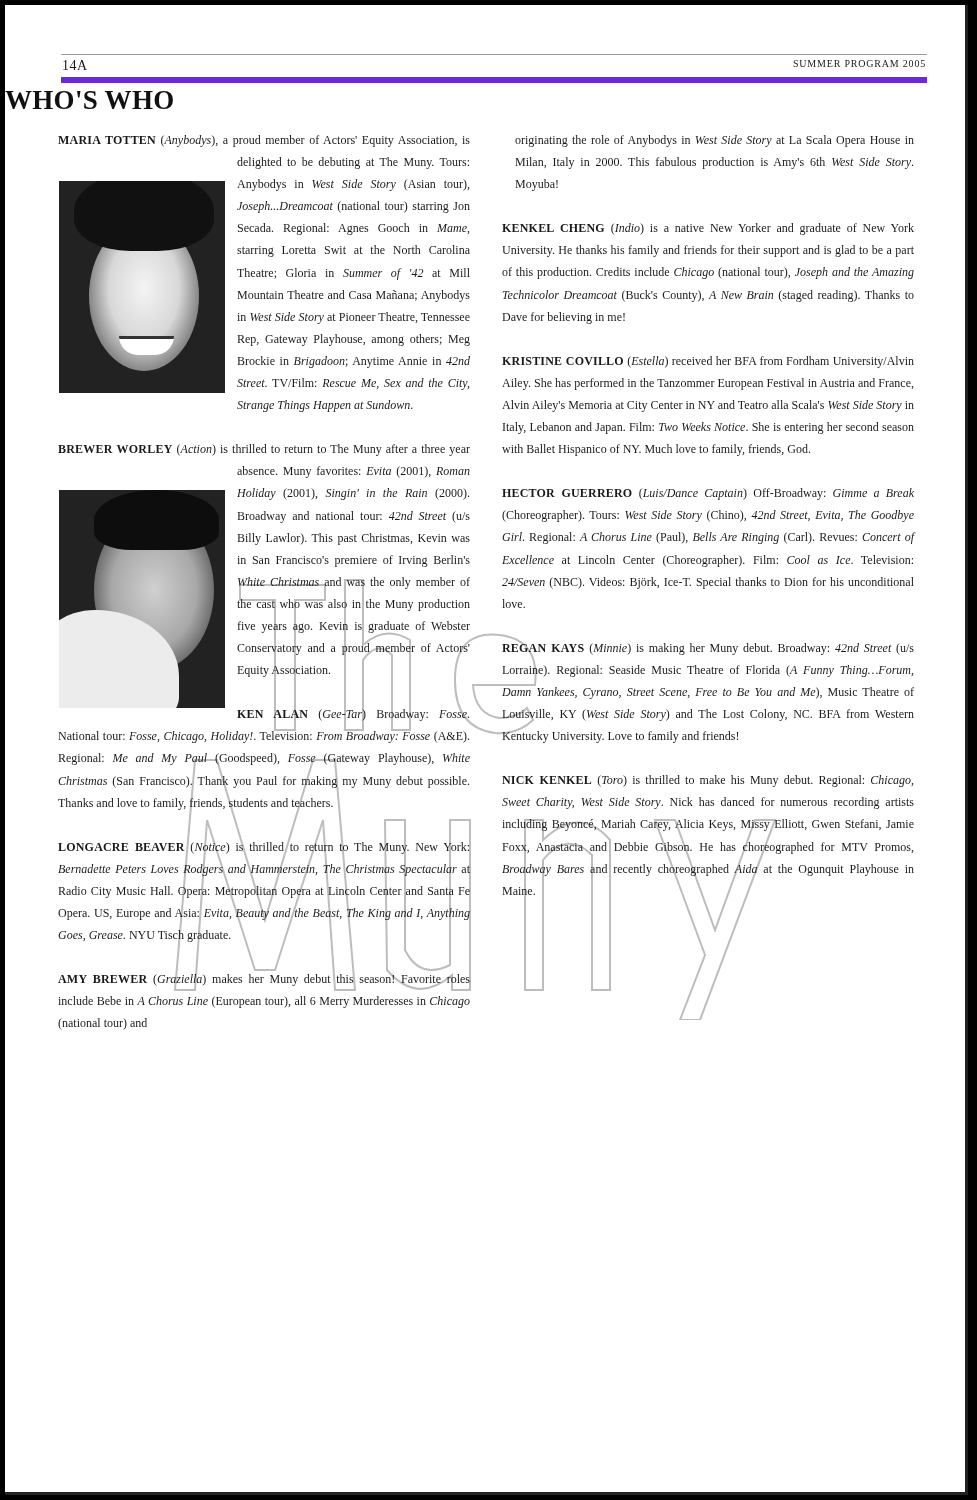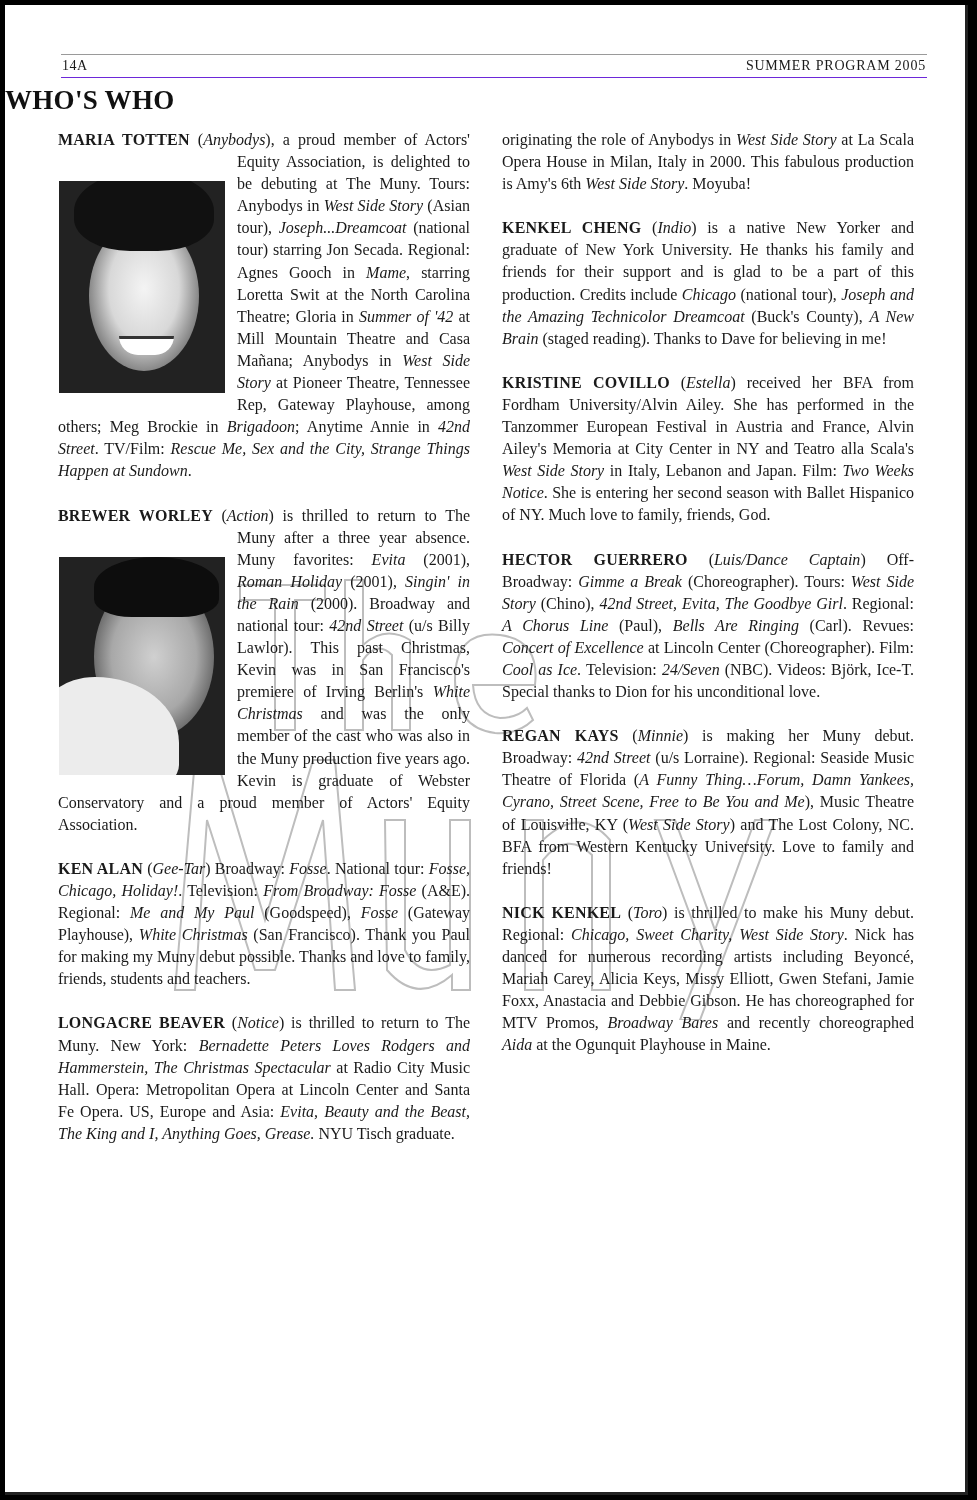--- a/index.html
+++ b/index.html
@@ -1,39 +1,39 @@
 <!DOCTYPE html>
 <html><head>
 <meta charset="utf-8">
 <style>
   html, body { margin:0; padding:0; }
   body { width:977px; height:1500px; background:#000; position:relative; overflow:hidden;
          font-family:"Liberation Serif","DejaVu Serif",serif; color:#1a1a1a; }
   .page { position:absolute; left:5px; top:5px; width:960px; height:1487px; background:#fff;
           border-right:3px solid #222; border-bottom:3px solid #222; overflow:hidden; }
   .header { position:absolute; left:56px; top:49px; width:866px; height:22px;
-            border-top:1px solid #9a9a9a; border-bottom:1px solid #6d28d9; }
+            border-top:1px solid #9a9a9a; border-bottom:6px solid #6d28d9; }
   .header .folio { position:absolute; left:1px; top:3px; font-size:14px; letter-spacing:0.5px; }
-  .header .prog { position:absolute; right:1px; top:3px; font-size:14px; letter-spacing:0.8px; }
+  .header .prog { position:absolute; right:1px; top:3px; font-size:10px; letter-spacing:0.8px; }
   .title { position:absolute; left:0; width:960px; top:80px; 
            font-size:27px; font-weight:bold; letter-spacing:0.3px; color:#111; }
   .watermark { position:absolute; left:150px; top:555px; width:800px; height:460px;
                pointer-events:none; }
-  .col { position:absolute; top:124px; width:412px; font-size:16px; line-height:22.1px;
+  .col { position:absolute; top:124px; width:412px; font-size:12px; line-height:22.1px;
          text-align:justify; }
   .col.left { left:53px; }
   .col.right { left:497px; }
   .bio { margin:0 0 22px 0; position:relative; }
   .bio .name { font-weight:bold; letter-spacing:0.2px; }
   .bio i { font-style:italic; }
   .photo { float:left; margin:8px 12px 2px 1px; background:#222; position:relative; overflow:hidden; }
   .photo.maria { width:166px; height:212px; }
   .photo.kevin { width:166px; height:218px; }
   .face { position:absolute; border-radius:50%; }
-  .cont { margin:0 0 22px 0; }
+  .cont { margin:0 0 22px 13px; }
 </style>
 </head>
 <body>
 
 <div class="page">
 
   <div class="header">
     <span class="folio">14A</span>
     <span class="prog">SUMMER PROGRAM 2005</span>
   </div>
@@ -75,20 +75,24 @@
     <div class="bio">
       <span class="name">KEN ALAN</span>
       (<i>Gee-Tar</i>)<span> Broadway: <i>Fosse</i>. National tour: <i>Fosse, Chicago, Holiday!</i>. Television: <i>From Broadway: Fosse</i> (A&amp;E). Regional: <i>Me and My Paul</i> (Goodspeed), <i>Fosse</i> (Gateway Playhouse), <i>White Christmas</i> (San Francisco). Thank you Paul for making my Muny debut possible. Thanks and love to family, friends, students and teachers.</span>
     </div>
 
     <div class="bio">
       <span class="name">LONGACRE BEAVER</span>
       (<i>Notice</i>)<span> is thrilled to return to The Muny. New York: <i>Bernadette Peters Loves Rodgers and Hammerstein, The Christmas Spectacular</i> at Radio City Music Hall. Opera: Metropolitan Opera at Lincoln Center and Santa Fe Opera. US, Europe and Asia: <i>Evita, Beauty and the Beast, The King and I, Anything Goes, Grease.</i> NYU Tisch graduate.</span>
     </div>
 
+    <div class="bio">
+      <span class="name">AMY BREWER</span>
+      (<i>Graziella</i>)<span> makes her Muny debut this season! Favorite roles include Bebe in <i>A Chorus Line</i> (European tour), all 6 Merry Murderesses in <i>Chicago</i> (national tour) and</span>
+    </div>
   </div>
 
   <div class="col right">
     <div class="cont">originating the role of Anybodys in <i>West Side Story</i> at La Scala Opera House in Milan, Italy in 2000. This fabulous production is Amy's 6th <i>West Side Story</i>. Moyuba!</div>
 
     <div class="bio">
       <span class="name">KENKEL CHENG</span>
       (<i>Indio</i>)<span> is a native New Yorker and graduate of New York University. He thanks his family and friends for their support and is glad to be a part of this production. Credits include <i>Chicago</i> (national tour), <i>Joseph and the Amazing Technicolor Dreamcoat</i> (Buck's County), <i>A New Brain</i> (staged reading). Thanks to Dave for believing in me!</span>
     </div>
 

